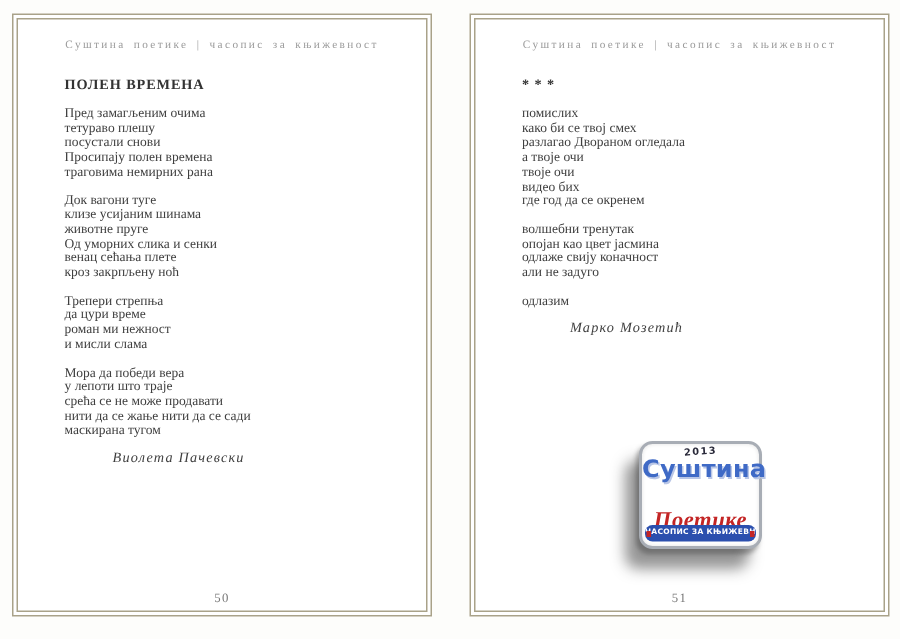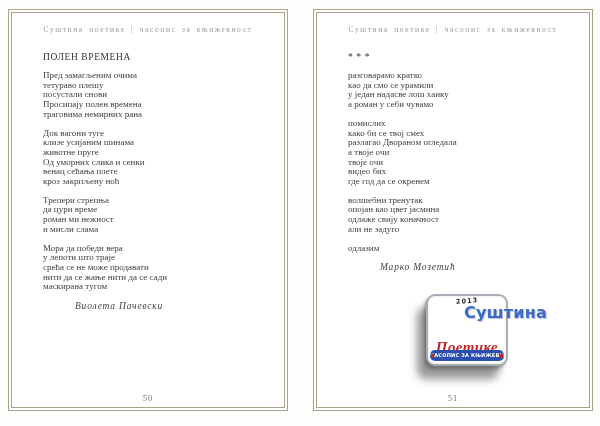--- a/index.html
+++ b/index.html
@@ -25,21 +25,21 @@
   
   .running-header{
     position:absolute;top:15px;left:0;right:0;
     text-align:center;
     font-size:7.5px;letter-spacing:1.6px;word-spacing:2px;
     color:#9b9b9b;
   }
   
   .poem-title{
     margin:0;padding-top:42px;
-    font-size:9.5px;font-weight:normal;letter-spacing:0.6px;
+    font-size:9.5px;font-weight:bold;letter-spacing:0.6px;
     color:#333;
   }
   .poem{margin-top:9px;}
   .poem .stanza{margin:0 0 9px 0;}
   .poem .line{
     font-size:9px;line-height:9.7px;color:#3f3f3f;
     white-space:nowrap;
   }
   .author{
     margin:1px 0 0 32px;
@@ -59,21 +59,20 @@
     font-family:"DejaVu Sans", sans-serif;
   }
   .logo-year{
     margin-top:1px;font-size:6.5px;font-weight:bold;letter-spacing:1px;color:#2a2a3a;
     transform:rotate(-4deg);
   }
   .logo-line1{
     font-size:16px;font-weight:800;color:#3f6ac6;line-height:16px;
     text-shadow:1px 1px 0 #b9c6e6;
     letter-spacing:0.2px;
-    padding-left:36px;
   }
   .logo-line2{
     font-family:"Liberation Serif", serif;
     font-style:italic;font-weight:bold;
     font-size:15px;color:#c32525;line-height:15px;margin-top:19px;
     letter-spacing:0.4px;
   }
   .logo-ribbon{
     position:absolute;bottom:3px;left:2px;right:2px;height:11px;
     background:#2b4fae;border-radius:5px;
@@ -129,26 +128,20 @@
     </div>
     <div class="page-number">50</div>
   </section>
 
   <section class="page" id="page-right">
     <div class="running-header">Суштина поетике | часопис за књижевност</div>
     <div class="content">
       <h2 class="poem-title">* * *</h2>
       <div class="poem">
           <div class="stanza">
-            <div class="line">разговарамо кратко</div>
-            <div class="line">као да смо се урамили</div>
-            <div class="line">у један надасве лош хаику</div>
-            <div class="line">а роман у себи чувамо</div>
-          </div>
-          <div class="stanza">
             <div class="line">помислих</div>
             <div class="line">како би се твој смех</div>
             <div class="line">разлагао Двораном огледала</div>
             <div class="line">а твоје очи</div>
             <div class="line">твоје очи</div>
             <div class="line">видео бих</div>
             <div class="line">где год да се окренем</div>
           </div>
           <div class="stanza">
             <div class="line">волшебни тренутак</div>

